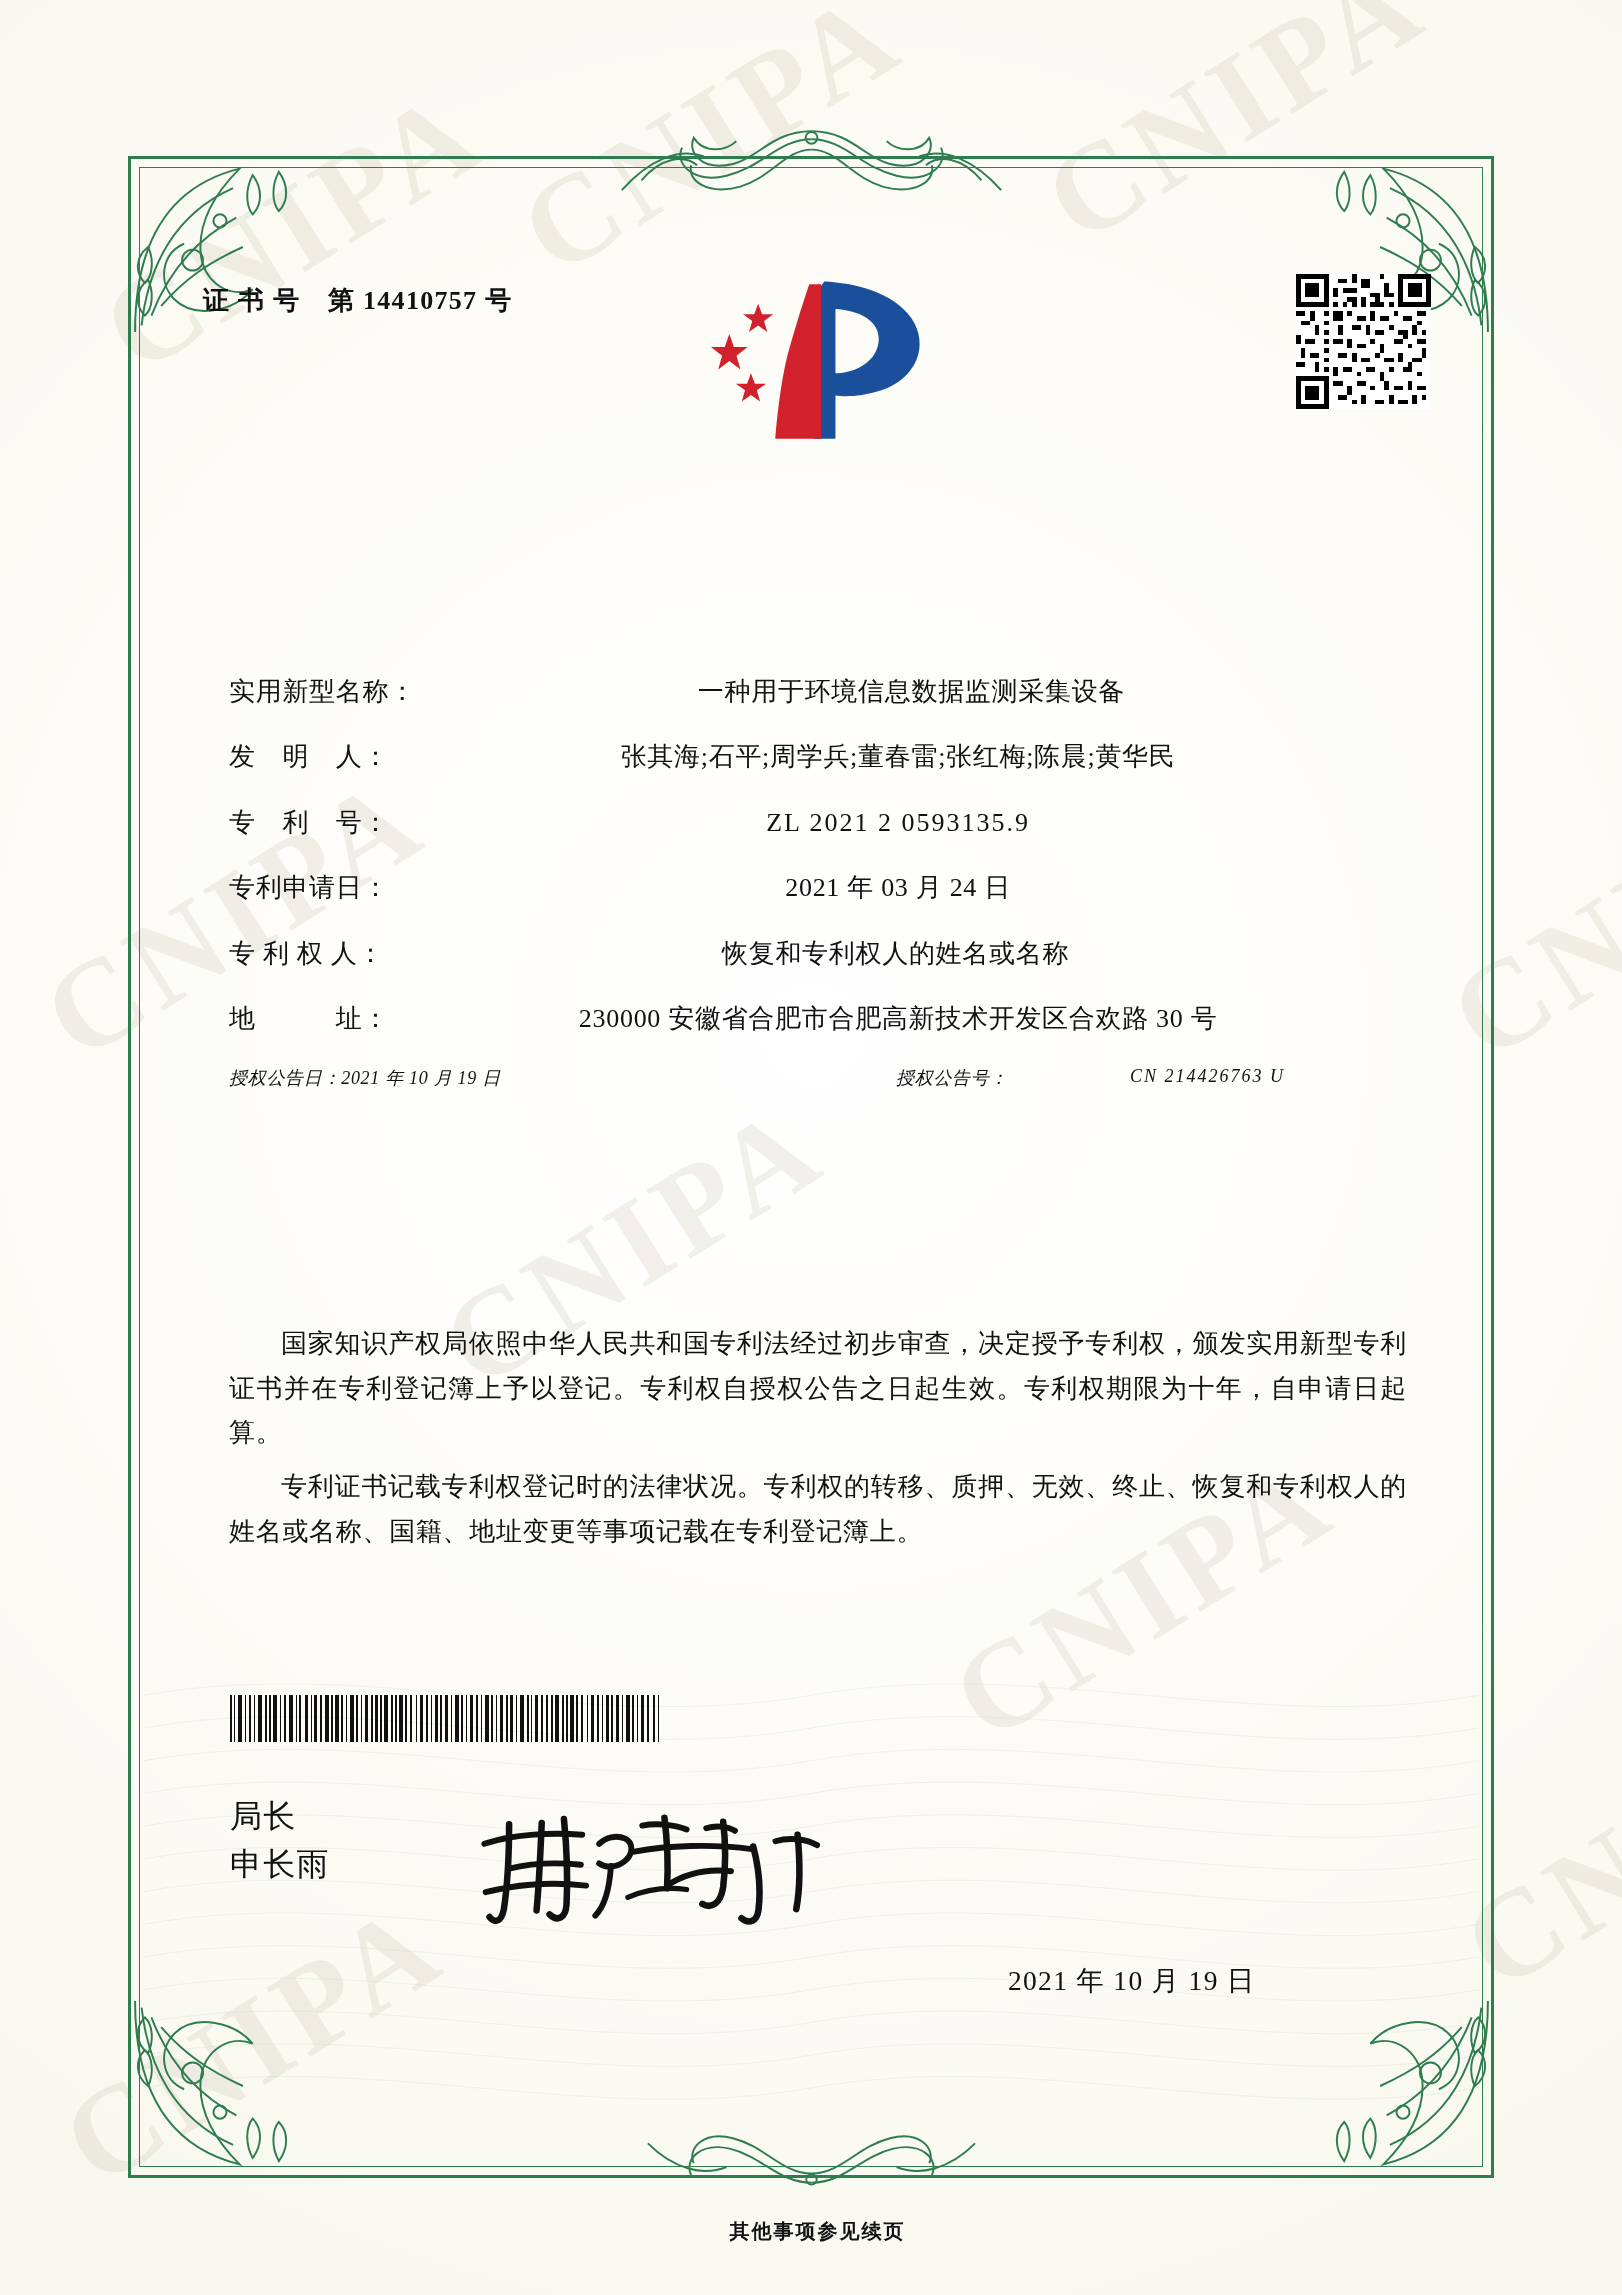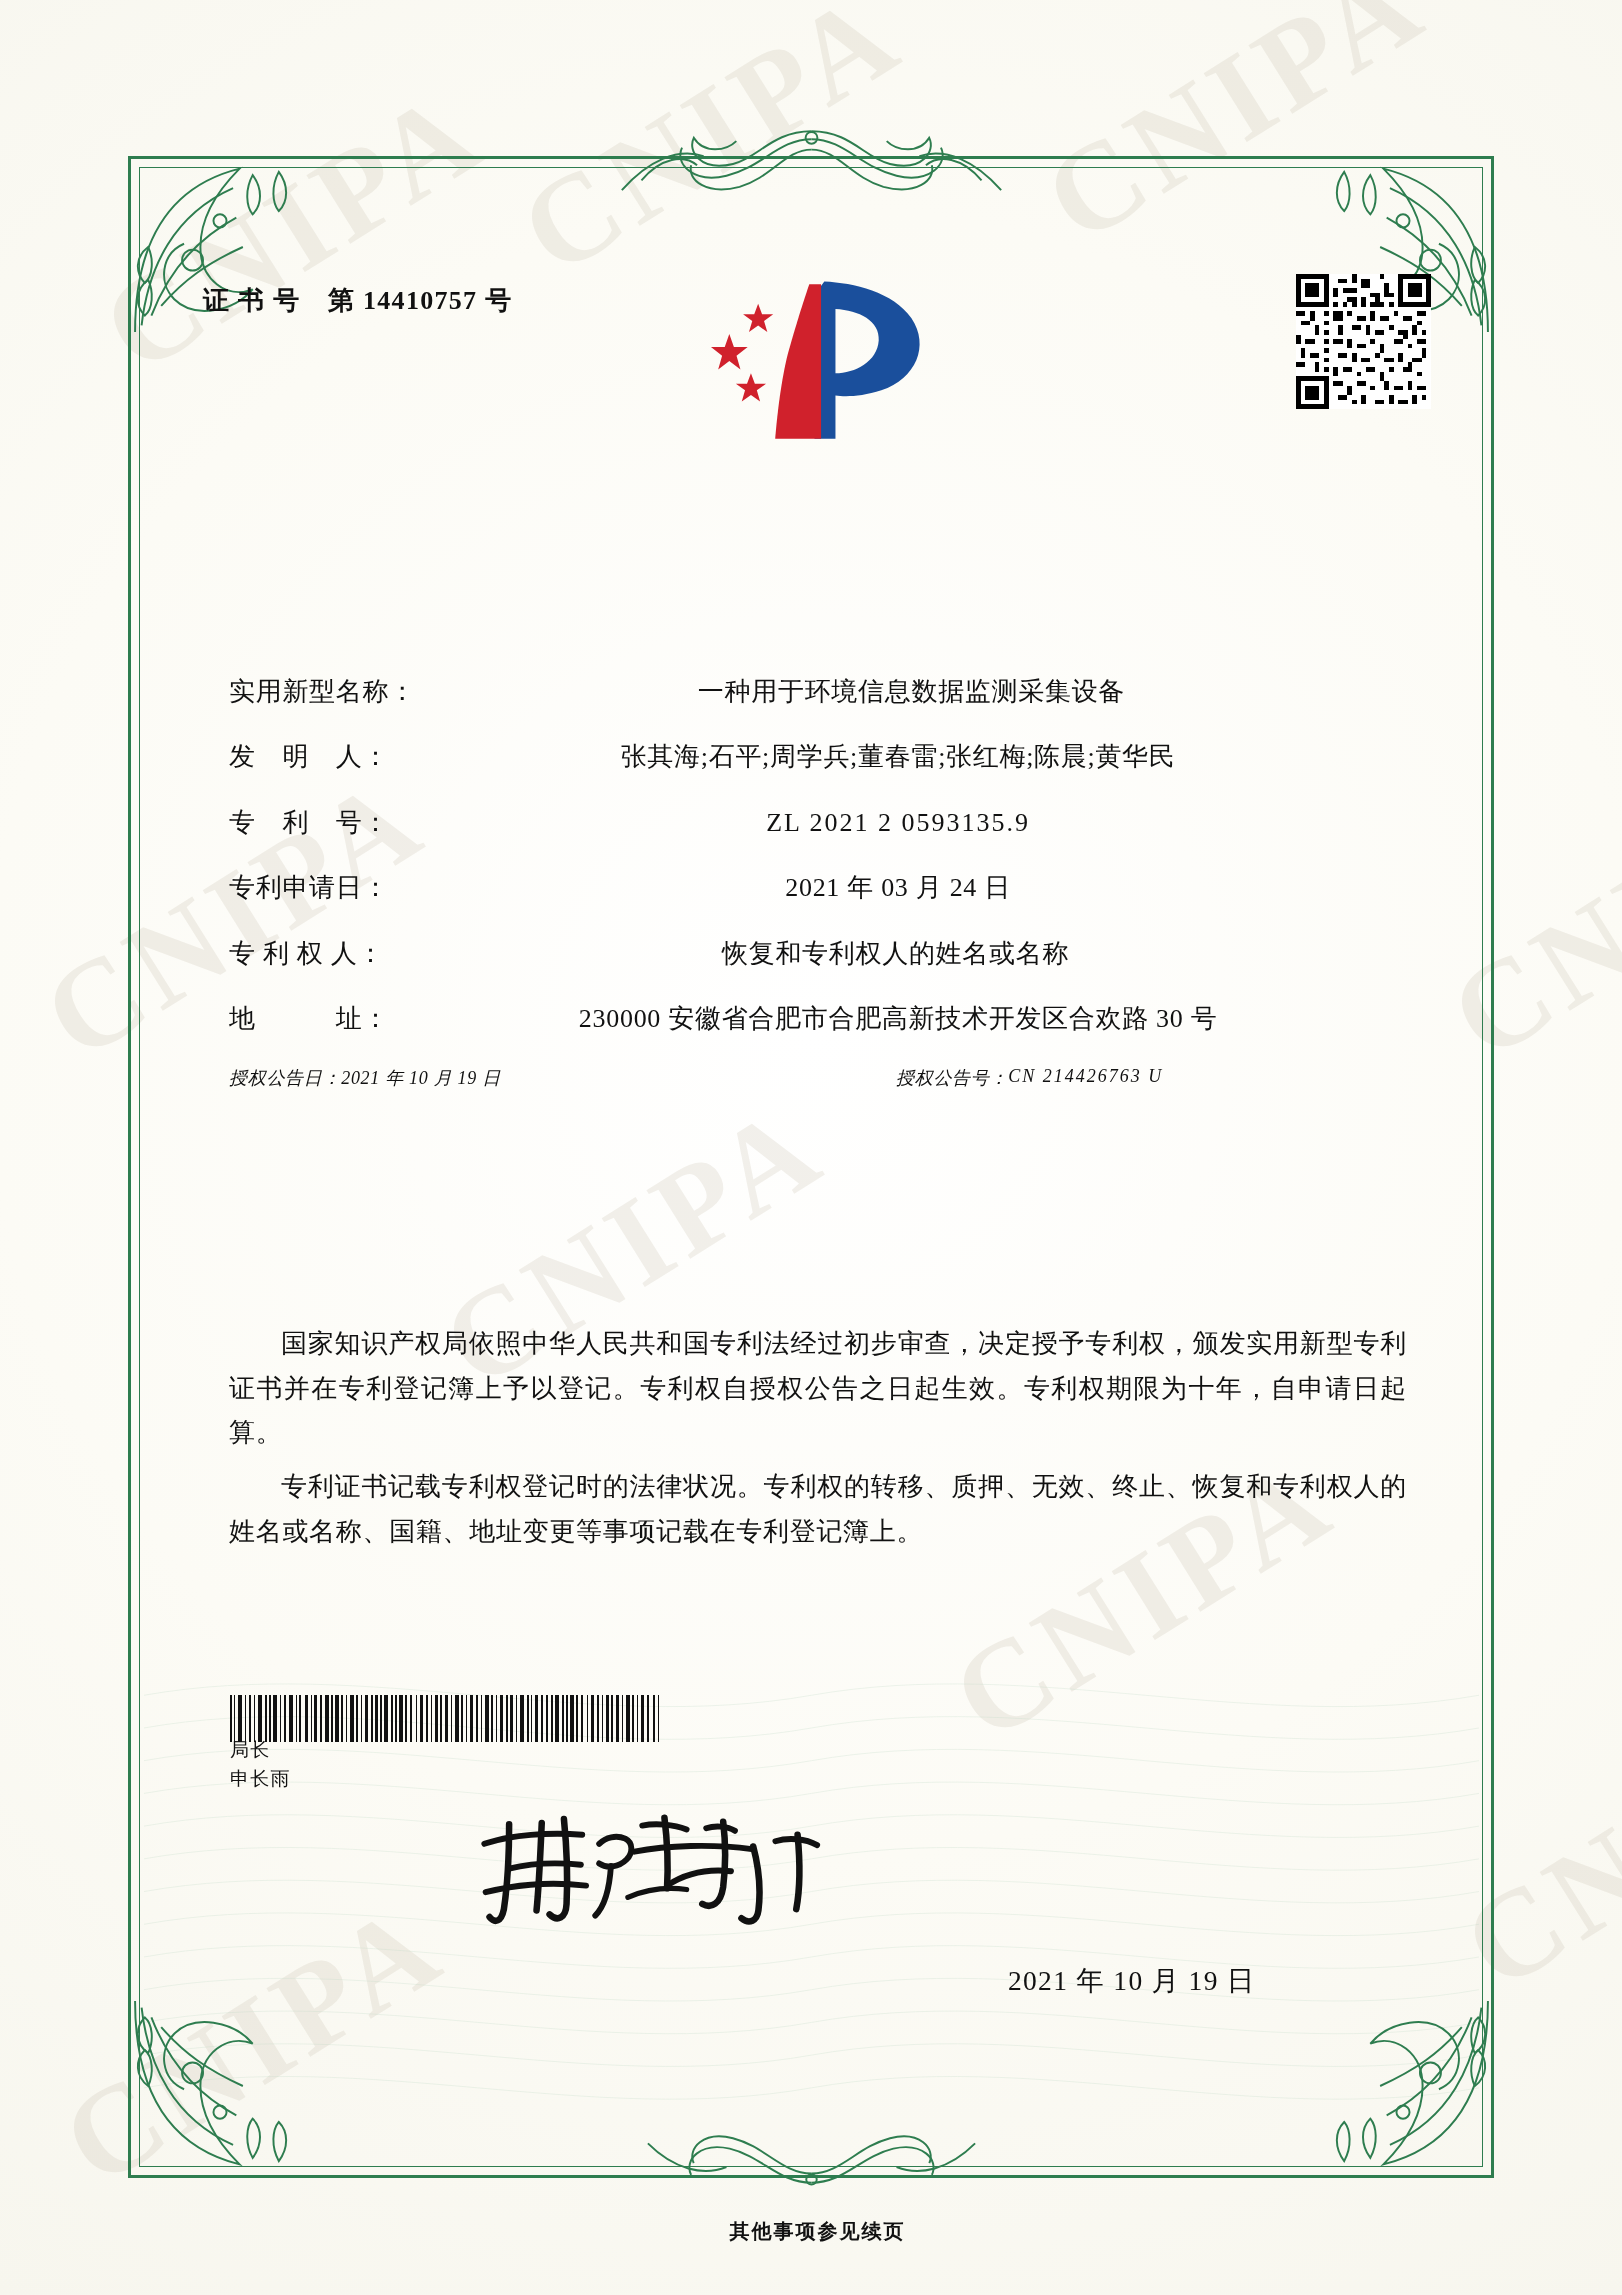--- a/index.html
+++ b/index.html
@@ -170,21 +170,21 @@
 
   
   .field-row-split {
     display: flex;
     align-items: baseline;
     font-size: 18px;
     color: #111;
     font-style: italic;
   }
   .split-left { flex: 0 0 667px; display: flex; }
-  .split-right { flex: 1 1 auto; display: flex; }
+  .split-right { flex: 1 1 auto; display: flex; text-align: center; }
 
   
   .paragraphs {
     position: absolute;
     left: 229px;
     top: 1322px;
     width: 1178px;
     font-size: 26px;
     line-height: 1.72;
     color: #111;
@@ -203,22 +203,22 @@
     top: 1695px;
     width: 432px;
     height: 47px;
   }
   .barcode svg { width: 100%; height: 100%; display: block; }
 
   
   .sig-label {
     position: absolute;
     left: 230px;
-    top: 1736px;
-    font-size: 19px;
+    top: 1792px;
+    font-size: 32px;
     line-height: 1.5;
     color: #111;
     letter-spacing: 1.3px;
   }
   .sig-mark {
     position: absolute;
     left: 471px;
     top: 1806px;
     width: 366px;
     height: 124px;

